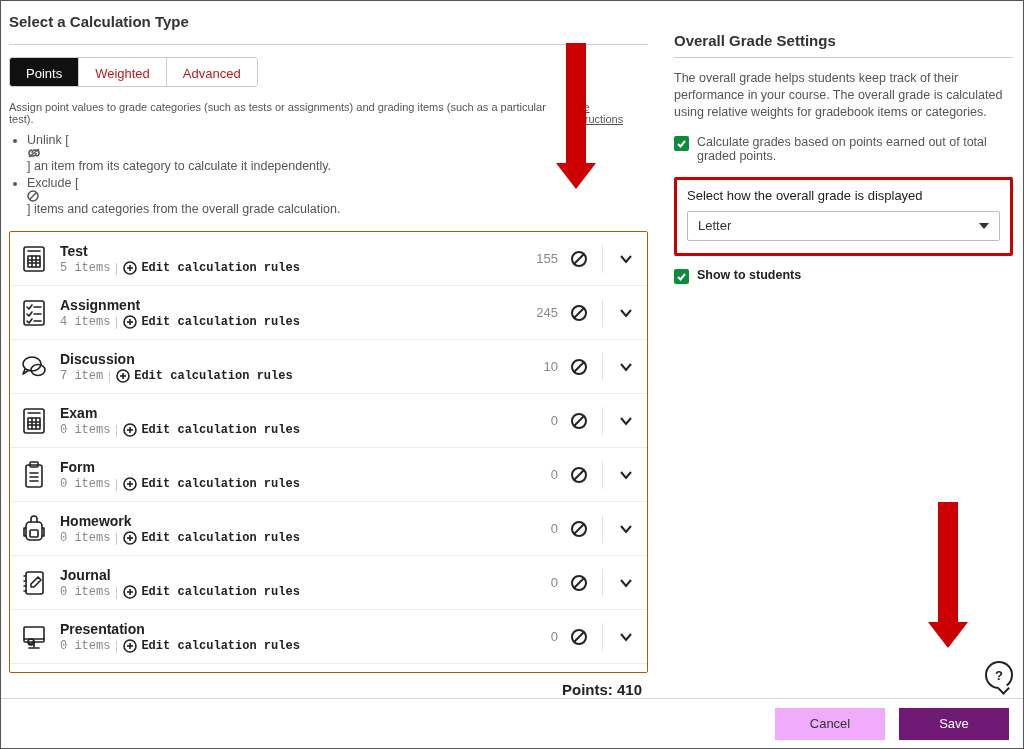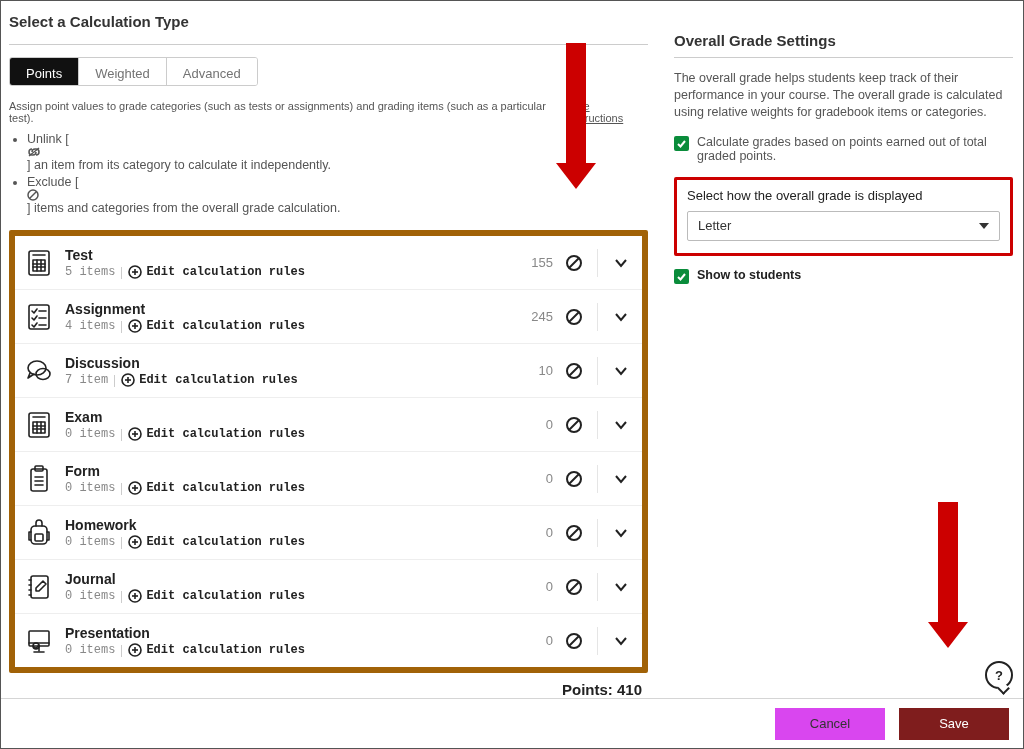--- a/index.html
+++ b/index.html
@@ -52,21 +52,21 @@
     border: 1px solid #ccc;
     border-radius: 3px;
     overflow: hidden;
     width: fit-content;
     margin-bottom: 14px;
   }
   .tab {
     padding: 8px 16px;
     font-size: 13px;
     background: #fff;
-    color: #737373;
+    color: #b91c1c;
     border-right: 1px solid #ccc;
     cursor: pointer;
   }
   .tab:last-child { border-right: none; }
   .tab.active {
     background: #111;
     color: #fff;
   }
   .desc {
     color: #555;
@@ -78,21 +78,21 @@
   }
   .desc a { color: #555; text-decoration: underline; }
   ul.bullets {
     margin: 4px 0 8px 18px;
     padding: 0;
     font-size: 12.5px;
     color: #555;
   }
   ul.bullets li { margin-bottom: 3px; }
   .category-list {
-    border: 6px solid #a16207;
+    border: 1px solid #a16207;
     border-radius: 2px;
     margin-top: 4px;
     overflow-y: auto;
   }
   .cat-row {
     display: flex;
     align-items: center;
     padding: 8px 10px;
     border-bottom: 1px solid #eee;
     min-height: 54px;
@@ -263,22 +263,22 @@
   .btn {
     height: 32px;
     min-width: 110px;
     font-size: 13px;
     border: none;
     cursor: pointer;
     display: flex;
     align-items: center;
     justify-content: center;
   }
-  .btn-cancel { background: #d946ef; color: #333; }
-  .btn-save   { background: #7f1d1d; color: #fff; }
+  .btn-cancel { background: #f0abfc; color: #333; }
+  .btn-save   { background: #701a75; color: #fff; }
   .help-bubble {
     position: absolute;
     right: 10px;
     top: -38px;
     width: 28px;
     height: 28px;
     border: 2px solid #222;
     border-radius: 50%;
     display: flex;
     align-items: center;

